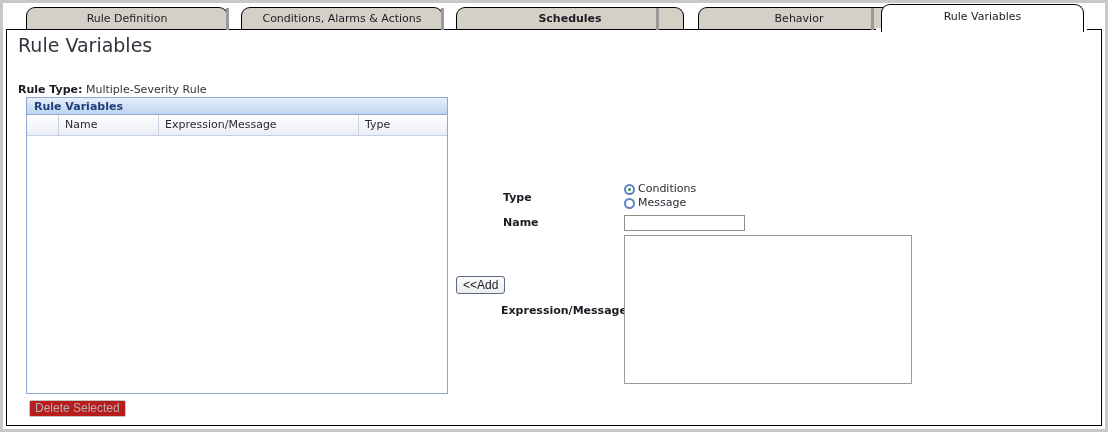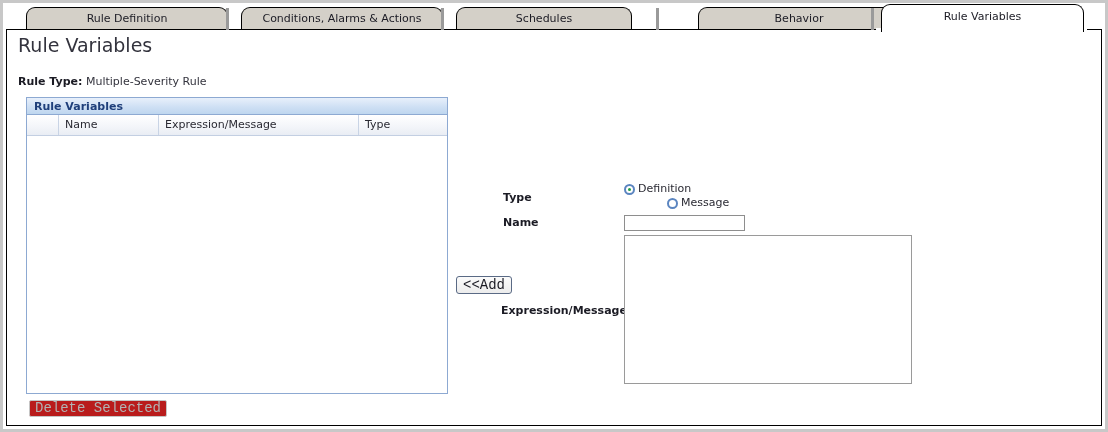--- a/index.html
+++ b/index.html
@@ -106,21 +106,21 @@
     letter-spacing: 0px;
   }
   .meta-line {
     position: absolute;
     left: 11px;
     font-size: 11px;
     color: #2a2a33;
     white-space: nowrap;
   }
   .meta-line.l1 { top: 31px; }
-  .meta-line.l2 { top: 45px; text-align: center; }
+  .meta-line.l2 { top: 53px; text-align: center; }
   .meta-label {
     font-weight: bold;
     color: #1b1b24;
   }
   .meta-value {
     font-weight: normal;
     color: #33333d;
   }
 
   
@@ -165,22 +165,22 @@
   .gh-cell.c-expr { width: 200px; }
   .gh-cell.c-type { width: 88px; border-right: none; }
   .grid-body {
     height: 256px;
     background: #ffffff;
   }
 
   
   .btn {
     position: absolute;
-    font-size: 14px;
-    font-family: Liberation Mono, monospace;
+    font-size: 12px;
+    font-family: Liberation Sans, sans-serif;
     background: #f1f1f1;
     border: 1px solid #a0a0a0;
     border-radius: 2px;
     box-sizing: border-box;
     text-align: right;
     white-space: nowrap;
     cursor: pointer;
   }
   .btn.disabled {
     color: #b2b2b2;
@@ -222,21 +222,21 @@
     position: absolute;
     left: 617px;
     display: flex;
     align-items: center;
     gap: 3px;
     font-size: 11px;
     color: #2a2a33;
     white-space: nowrap;
   }
   #radio-expression { top: 153px; }
-  #radio-message    { top: 167px; margin-left: 43px; }
+  #radio-message    { top: 167px; }
   .radio-dot {
     width: 11px; height: 11px;
     border-radius: 50%;
     background: #ffffff;
     border: 2px solid #5b85c0;
     box-sizing: border-box;
     position: relative;
     display: inline-block;
     flex: 0 0 auto;
   }
@@ -284,21 +284,21 @@
   <div class="window-inner-edge"></div>
 
   <div class="tabstrip">
     <div class="tab-shadow" style="left:222px;"></div>
     <div class="tab-shadow" style="left:437px;"></div>
     <div class="tab-shadow" style="left:652px;"></div>
     <div class="tab-shadow" style="left:867px;"></div>
 
     <div class="tab" style="left:22px;  width:202px;">Rule Definition</div>
     <div class="tab" style="left:237px; width:202px;">Conditions, Alarms &amp; Actions</div>
-    <div class="tab" style="left:452px; width:176px;">Schedules</div>
+    <div class="tab" style="left:452px; width:228px;font-weight:bold;">Schedules</div>
     <div class="tab" style="left:667px; width:202px;margin-left:27px;">Behavior</div>
     <div class="tab active" style="left:877px; width:203px;">Rule Variables</div>
   </div>
 
   <div class="content">
     <div class="content-mask"></div>
 
     <div class="page-title">Rule Variables</div>
 
     <div class="meta-line l2">
@@ -318,21 +318,21 @@
     </div>
 
     <button class="btn disabled" id="delete-selected-button" disabled="">Delete Selected</button>
 
     <button class="btn" id="add-button">&lt;&lt;Add</button>
 
     <div class="form-label" id="label-type">Type</div>
 
     <div class="radio-row" id="radio-expression">
       <span class="radio-dot checked"></span>
-      <span class="radio-label">Definition</span>
+      <span class="radio-label">Conditions</span>
     </div>
     <div class="radio-row" id="radio-message">
       <span class="radio-dot"></span>
       <span class="radio-label">Message</span>
     </div>
 
     <div class="form-label" id="label-name">Name</div>
     <input type="text" id="name-input" value="" placeholder="" style="">
 
     <div class="form-label" id="label-expr">Expression/Message</div>

